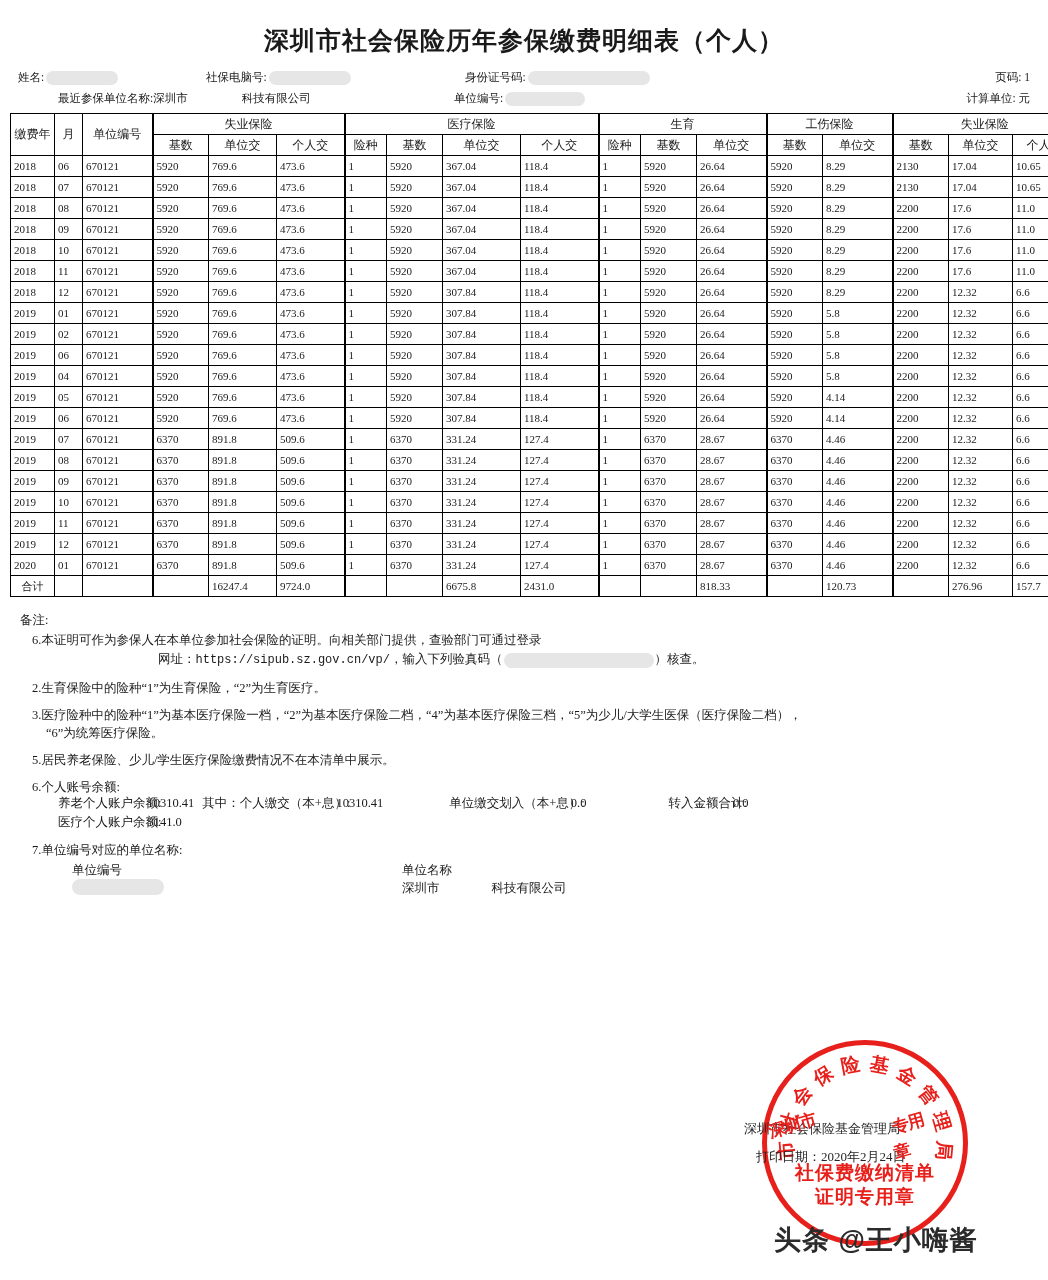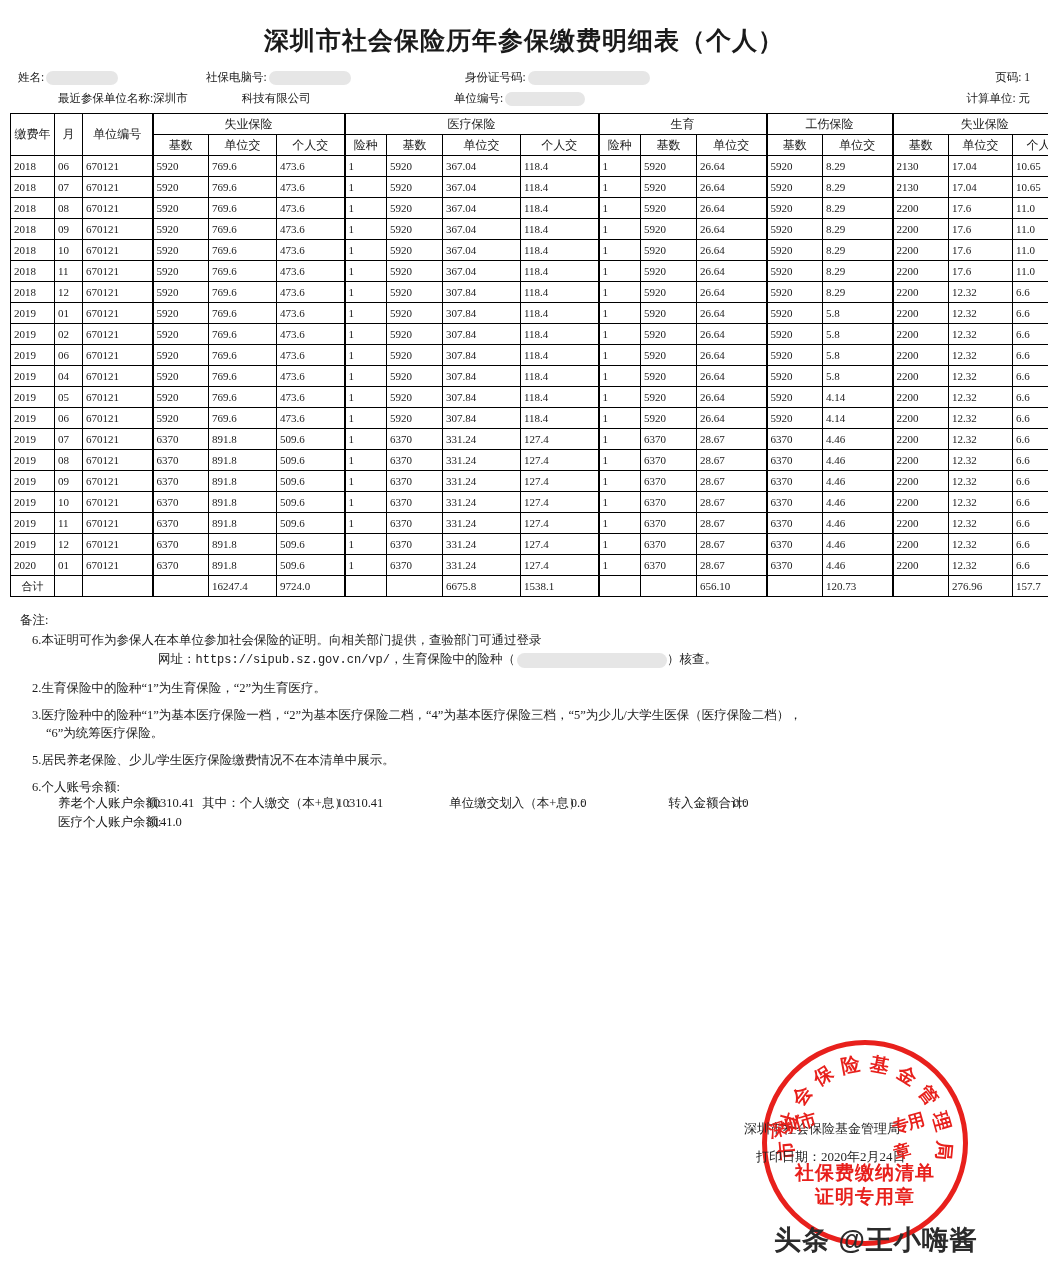--- a/index.html
+++ b/index.html
@@ -693,40 +693,40 @@
         <tr class="total">
           <td class="lbl">合计</td>
           <td></td>
           <td></td>
           <td class="grp-start"></td>
           <td>16247.4</td>
           <td>9724.0</td>
           <td class="grp-start"></td>
           <td></td>
           <td>6675.8</td>
-          <td>1538.1</td>
+          <td>2431.0</td>
           <td class="grp-start"></td>
           <td></td>
-          <td>656.10</td>
+          <td>818.33</td>
           <td class="grp-start"></td>
           <td>120.73</td>
           <td class="grp-start"></td>
           <td>276.96</td>
           <td>157.7</td>
         </tr>
       </tbody>
   </table>
 
   <div class="notes">
     <div class="notes-title">备注:</div>
 
     <div class="note">
       <span>6.本证明可作为参保人在本单位参加社会保险的证明。向相关部门提供，查验部门可通过登录</span>
       <div class="note-sub">
-        <span>网址：</span><span class="mono">https://sipub.sz.gov.cn/vp/</span><span>，生育保险中的险种（</span><span class="redact r-code"></span><span>）核查。</span>
+        <span>网址：</span><span class="mono">https://sipub.sz.gov.cn/vp/</span><span>，输入下列验真码（</span><span class="redact r-code"></span><span>）核查。</span>
       </div>
     </div>
 
     <div class="note">2.生育保险中的险种“1”为生育保险，“2”为生育医疗。</div>
 
     <div class="note">
       <span>3.医疗险种中的险种“1”为基本医疗保险一档，“2”为基本医疗保险二档，“4”为基本医疗保险三档，“5”为少儿/大学生医保（医疗保险二档），</span>
       <div style="padding-left:14px">“6”为统筹医疗保险。</div>
     </div>
 
@@ -744,20 +744,33 @@
           <span>单位缴交划入（本+息）:</span>&nbsp;<span>0.0</span>
           <span class="sp3"></span>
           <span>转入金额合计:</span>&nbsp;<span>0.0</span>
         </div>
         <div class="acct-line">
           <span>医疗个人账户余额:</span>&nbsp;<span>3141.0</span>
         </div>
       </div>
     </div>
 
+    <div class="note">
+      <span>7.单位编号对应的单位名称:</span>
+      <div class="unit-table">
+        <div class="ut-row">
+          <span class="ut-col1">单位编号</span>
+          <span class="ut-col2">单位名称</span>
+        </div>
+        <div class="ut-row">
+          <span class="ut-col1"><span class="r-unitno"></span></span>
+          <span class="ut-col2"><span>深圳市</span><span class="r-compmid"></span><span>科技有限公司</span></span>
+        </div>
+      </div>
+    </div>
   </div>
 
   <div class="seal-area">
     <div class="seal-circle"></div>
     <div class="seal-arc" id="seal-arc">
         <span style="transform: translate(-78.6494px, 7.43456px) rotate(-95.4deg) translate(-50%, -50%);">市</span>
         <span style="transform: translate(-76.0152px, -21.5101px) rotate(-74.2deg) translate(-50%, -50%);">社</span>
         <span style="transform: translate(-63.0922px, -47.5434px) rotate(-53deg) translate(-50%, -50%);">会</span>
         <span style="transform: translate(-41.6295px, -67.1415px) rotate(-31.8deg) translate(-50%, -50%);">保</span>
         <span style="transform: translate(-14.5322px, -77.6519px) rotate(-10.6deg) translate(-50%, -50%);">险</span>

